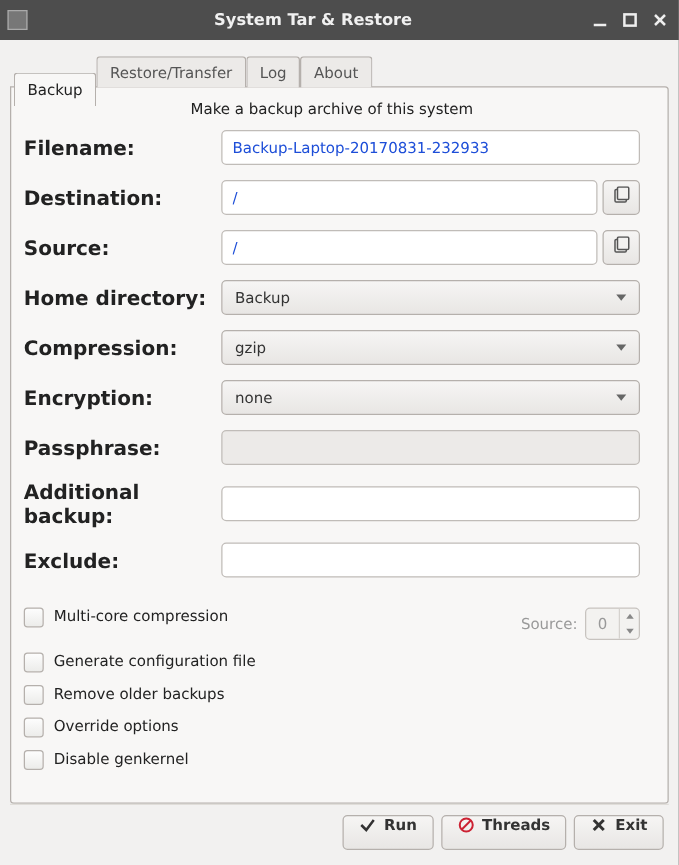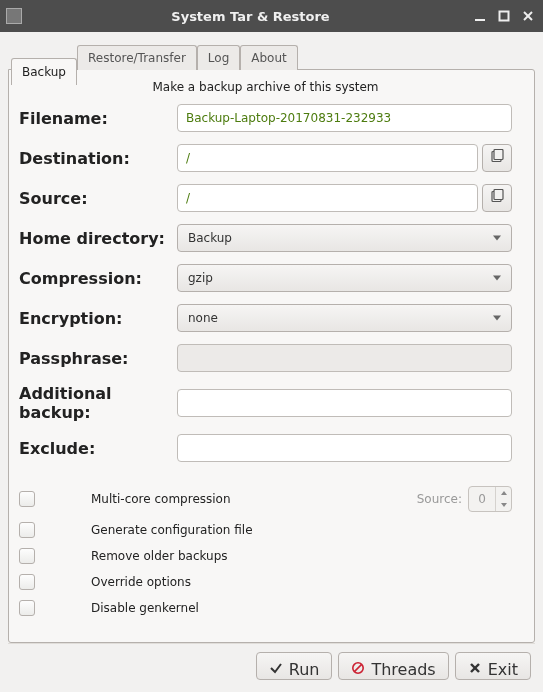--- a/index.html
+++ b/index.html
@@ -113,21 +113,21 @@
     gap: 4px;
   }
   input.textfield {
     flex: 1;
     height: 28px;
     padding: 0 8px;
     border: 1px solid #c0bcb8;
     border-radius: 4px;
     background: #fff;
     font: inherit;
-    color: #4d7c0f;
+    color: #1d4ed8;
   }
   input.textfield:disabled, .textfield.disabled {
     background: #eceae8;
     color: #999;
   }
   .select {
     flex: 1;
     height: 28px;
     padding: 0 28px 0 10px;
     border: 1px solid #b5b0ac;
@@ -154,23 +154,22 @@
     width: 30px; height: 28px;
     border: 1px solid #b5b0ac;
     border-radius: 4px;
     background: linear-gradient(#f6f5f4,#e8e6e4);
     display:flex;align-items:center;justify-content:center;
     cursor:pointer;
   }
   .icon-btn svg { width:16px;height:16px; }
   .check-row {
     display:flex;
-    align-items:center;
+    align-items:flex-start;
     margin-bottom: 10px;
-    gap: 48px;
   }
   .check-row .cbox {
     width:16px;height:16px;
     border:1px solid #b5b0ac;
     border-radius:3px;
     background:linear-gradient(#fdfdfd,#ececea);
     margin-right:8px;
     cursor:pointer;
   }
   .check-row .cbl { font-size:12px; cursor:pointer; }
@@ -220,24 +219,24 @@
     gap:6px;
     padding: 8px 4px 4px 4px;
     border-top:1px solid #e0ddd9;
   }
   .btn {
     height:28px;
     padding:0 12px;
     border:1px solid #b5b0ac;
     border-radius:4px;
     background:linear-gradient(#f6f5f4,#e8e6e4);
-    display:flex;align-items:flex-end;gap:6px;
+    display:flex;align-items:flex-start;gap:6px;
     cursor:pointer;
-    font-size:16px;
-    font-weight:normal;
+    font-size:12px;
+    font-weight:bold;
     color:#333;
   }
   .btn svg { width:14px;height:14px; }
   .checks-block { margin-top:12px; }
 </style>
 </head>
 <body>
 
 <div class="window">
   <div class="titlebar">

